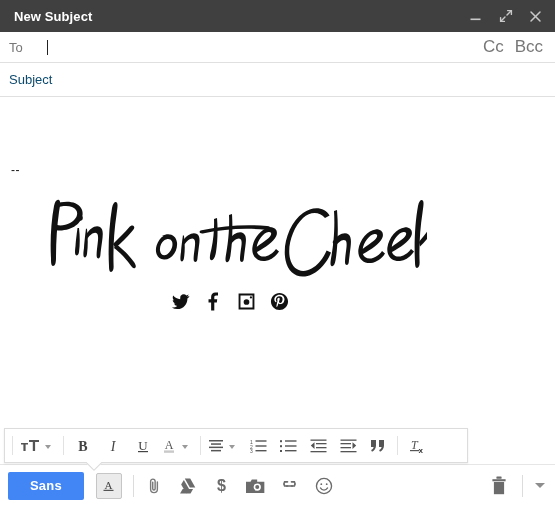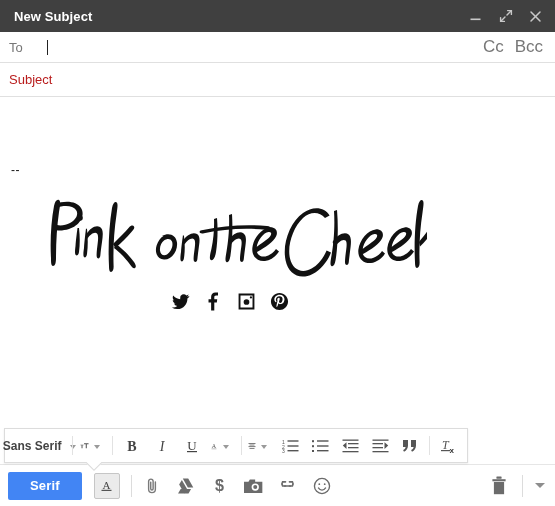--- a/index.html
+++ b/index.html
@@ -59,21 +59,21 @@
   .ccbcc { display: flex; gap: 11px; }
   .ccbcc span { font-size: 17px; color: #777; cursor: pointer; }
   .subject-row {
     height: 34px;
     border-bottom: 1px solid #e0e0e0;
     display: flex; align-items: center;
     padding: 0 12px 0 9px;
     box-sizing: border-box;
     cursor: text;
   }
-  .subject-placeholder { font-size: 13px; color: #b91c1c; }
+  .subject-placeholder { font-size: 13px; color: #0c4a6e; }
 
   
   .msg-body {
     position: absolute;
     top: 98px; left: 0; right: 0; bottom: 92px;
     background: #fff;
     padding: 8px 10px 0 9px;
     box-sizing: border-box;
     overflow: hidden;
     cursor: text;
@@ -331,24 +331,20 @@
     </span>
     <span class="social-ic">
       <svg width="19" height="19" viewBox="0 0 24 24" fill="#111">
         <path d="M12 1.2C6 1.2 1.2 6 1.2 12S6 22.8 12 22.8 22.8 18 22.8 12 18 1.2 12 1.2zm.6 14.2c-.9 0-1.8-.5-2.1-1.1l-.6 2.4c-.2.8-.8 1.8-1.2 2.4-.1.2-.4.1-.4-.1-.1-.7-.2-1.9 0-2.7l1.2-5.1s-.3-.6-.3-1.5c0-1.4.8-2.4 1.8-2.4.9 0 1.3.6 1.3 1.4 0 .9-.6 2.2-.9 3.4-.2 1 .5 1.8 1.5 1.8 1.8 0 3-2.3 3-5 0-2.1-1.4-3.6-3.9-3.6-2.8 0-4.6 2.1-4.6 4.4 0 .8.2 1.4.6 1.8.2.2.2.3.1.5l-.2.7c-.1.2-.2.3-.5.2-1.3-.5-1.9-2-1.9-3.6 0-2.7 2.3-5.9 6.8-5.9 3.6 0 6 2.6 6 5.4 0 3.7-2.1 6.5-5.1 6.5z"></path>
       </svg>
     </span>
   </div>
 </div>
 
 <div class="fmt-toolbar">
-  <div class="fmt-btn" style="padding:0;">
-    <span class="font-name">Sans Serif</span>
-    <span class="tri-down"></span>
-  </div>
   <div class="fmt-sep"></div>
 
   <div class="fmt-btn">
     <svg width="20" height="16" viewBox="0 0 20 16" fill="#555">
       <path d="M1 5h7v1.6H5.6V13H3.4V6.6H1V5z"></path>
       <path d="M9 2h10v2.1h-3.9V13h-2.3V4.1H9V2z"></path>
     </svg>
     <span class="tri-down"></span>
   </div>
   <div class="fmt-sep"></div>
@@ -436,21 +432,21 @@
     <svg width="17" height="16" viewBox="0 0 17 16">
       <text x="2" y="11" font-family="Liberation Serif, serif" font-size="12" font-style="italic" fill="#555">T</text>
       <rect x="1" y="12" width="9" height="1.2" fill="#555"></rect>
       <text x="9.5" y="15" font-family="Liberation Sans, sans-serif" font-size="8" font-weight="bold" fill="#333">x</text>
     </svg>
   </div>
 </div>
 <div class="fmt-tail"></div>
 
 <div class="action-bar">
-  <button class="send-btn">Serif</button>
+  <button class="send-btn">Sans</button>
 
   <div class="fmt-toggle">
     <svg width="15" height="15" viewBox="0 0 15 15">
       <text x="7.5" y="10.5" font-family="Liberation Serif, serif" font-size="11" fill="#444" text-anchor="middle">A</text>
       <rect x="2.5" y="11.8" width="10" height="1.1" fill="#444"></rect>
     </svg>
   </div>
 
   <div class="bar-sep"></div>
 

